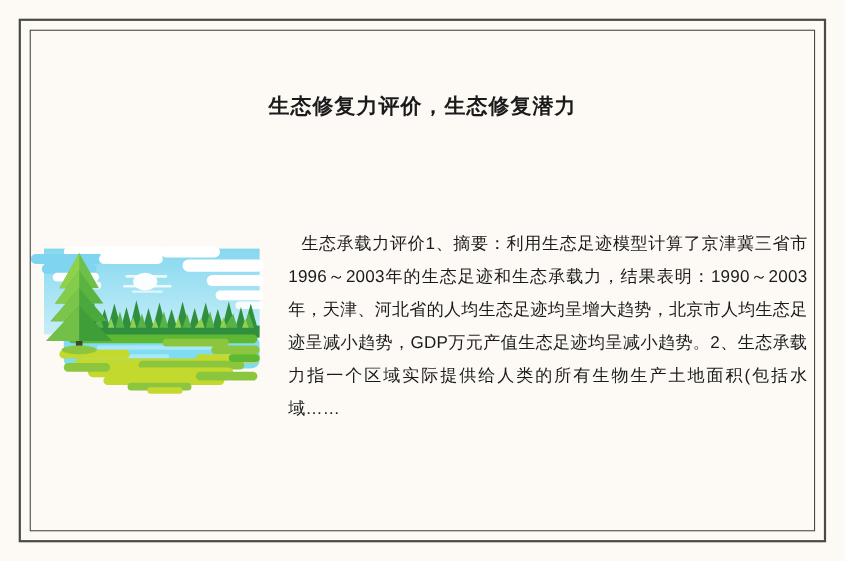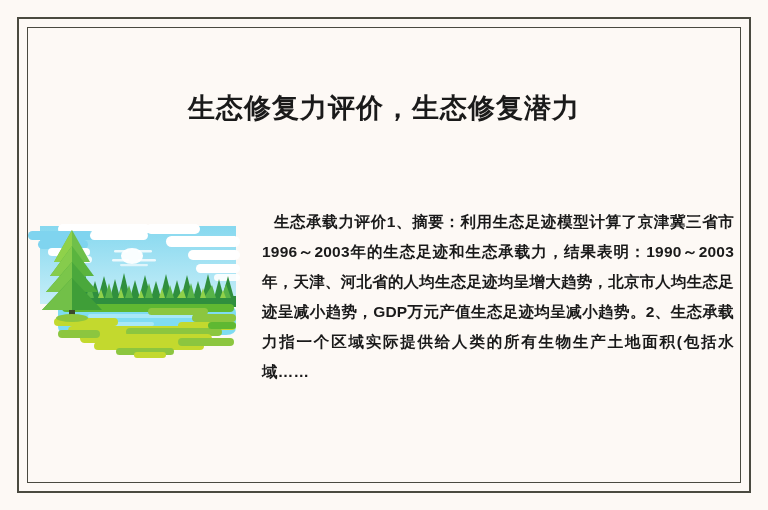--- a/index.html
+++ b/index.html
@@ -44,35 +44,35 @@
     pointer-events: none;
   }
 
   
   .title {
     position: absolute;
     left: 0;
     top: 73px;
     width: 768px;
     text-align: center;
-    font-size: 27px;
+    font-size: 19px;
     font-weight: bold;
     color: #1a1a1a;
     letter-spacing: 1px;
     line-height: 1.3;
   }
 
   
   .body-text {
     position: absolute;
     left: 262px;
     top: 207px;
     width: 472px;
     font-size: 15.5px;
-    font-weight: bold;
+    font-weight: normal;
     line-height: 30px;
     color: #1a1a1a;
     text-align: justify;
     text-align-last: left;
     letter-spacing: 0.2px;
     text-indent: 12px;
   }
 
   
   .illustration {

